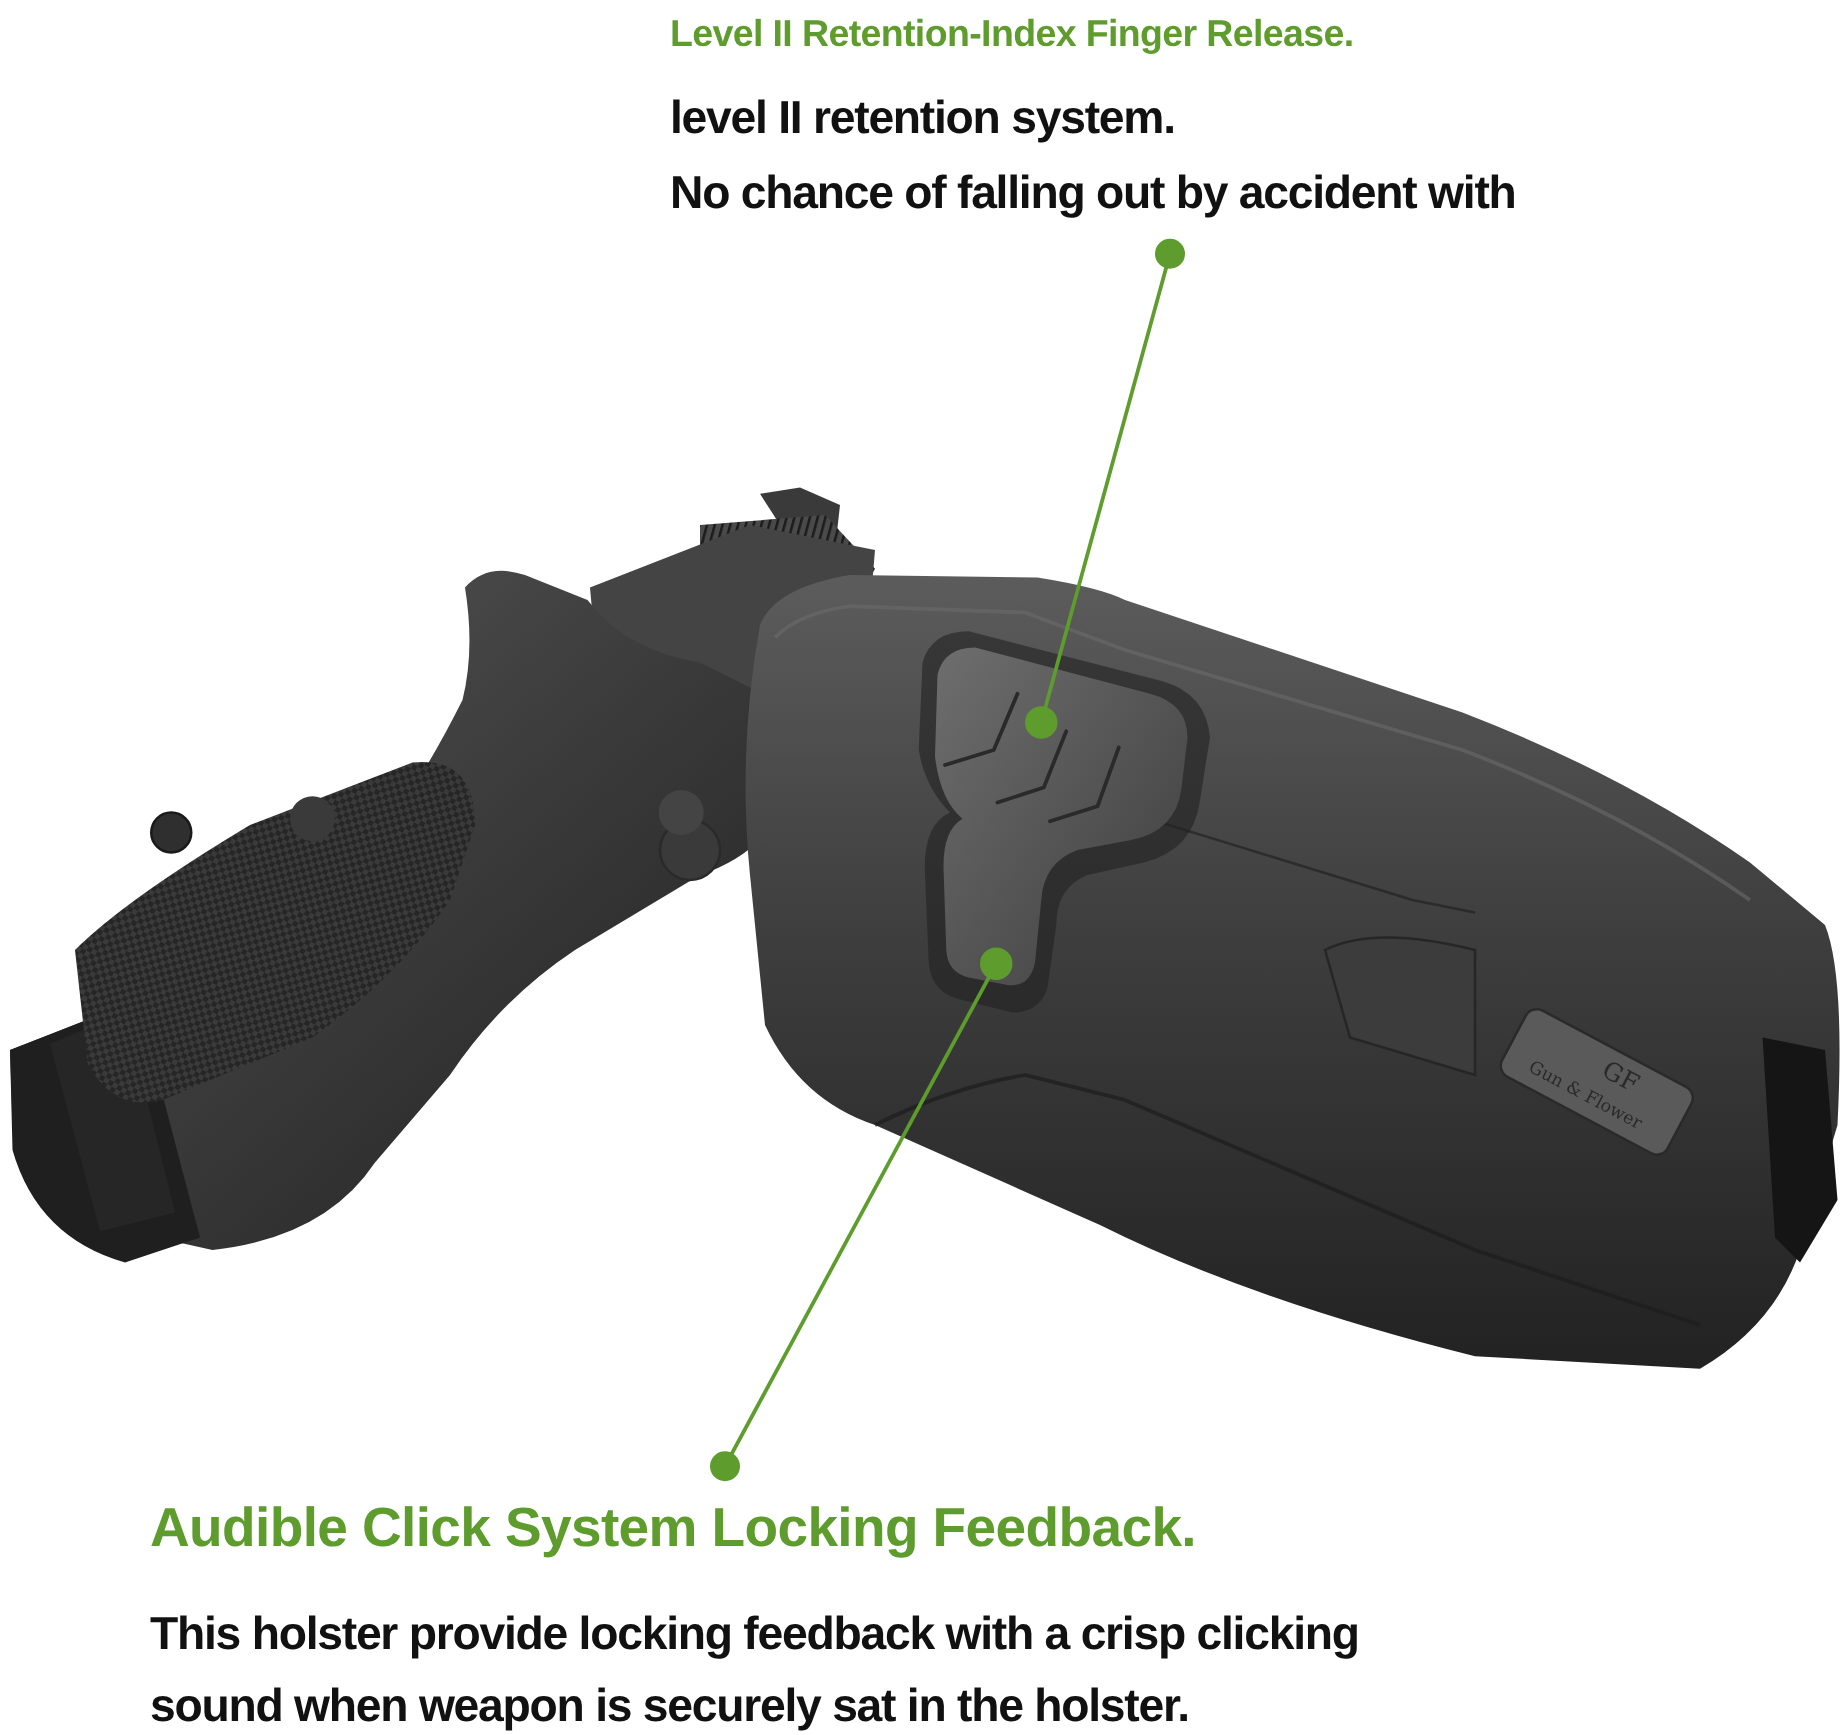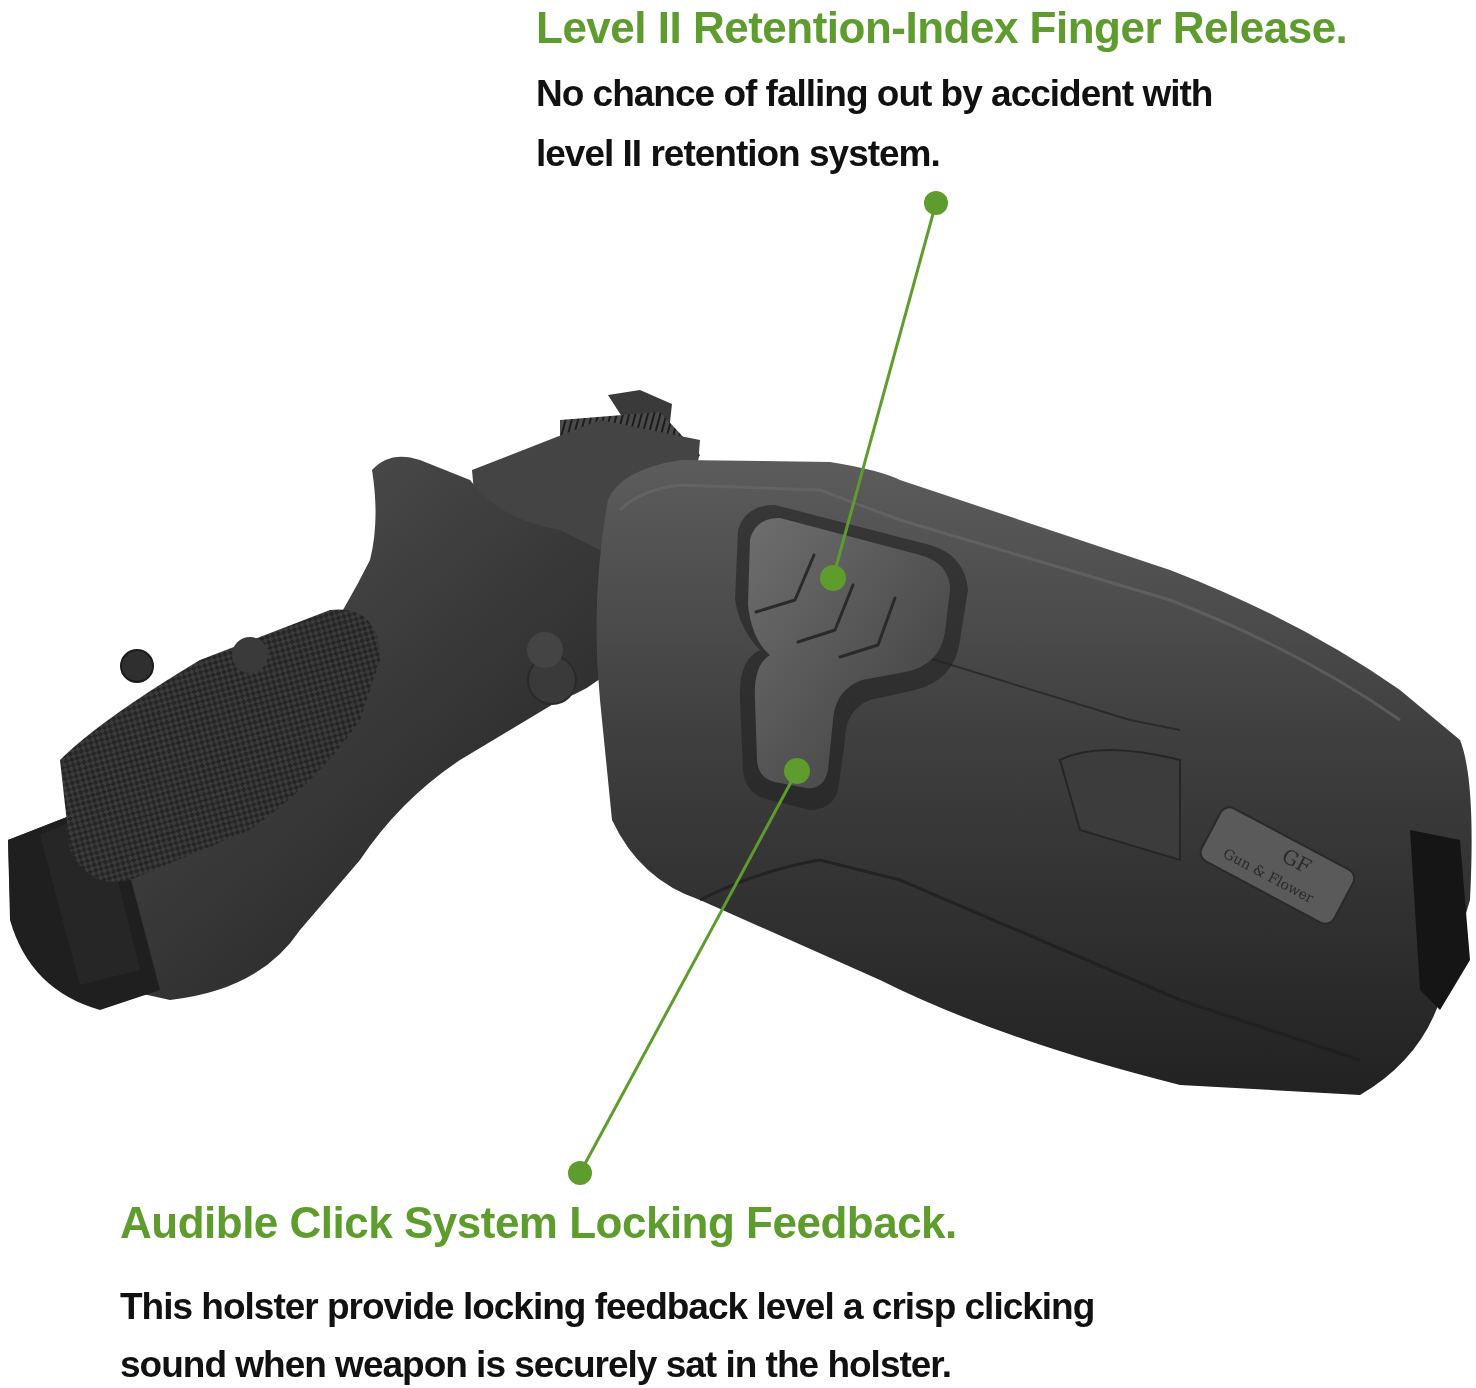--- a/index.html
+++ b/index.html
@@ -1,21 +1,21 @@
 <!DOCTYPE html>
 <html><head>
   <meta charset="utf-8">
   <style>
     html, body { margin: 0; padding: 0; background: #ffffff; }
     body { width: 1476px; height: 1388px; position: relative; overflow: hidden; font-family: "Liberation Sans", "DejaVu Sans", sans-serif; }
     .illustration { position: absolute; left: 0; top: 0; width: 1476px; height: 1388px; }
     .callout-title { position: absolute; color: #5e9c2e; font-weight: bold; letter-spacing: -0.5px; white-space: nowrap; }
     .callout-body { position: absolute; color: #111111; font-weight: bold; letter-spacing: -1px; }
     .callout-body span { display: block; white-space: nowrap; }
-    #top-title { left: 536px; top: 2px; font-size: 44px; line-height: 52px; }
+    #top-title { left: 536px; top: 2px; font-size: 30px; line-height: 52px; }
     #top-body { left: 536px; top: 64px; font-size: 37px; line-height: 60px; }
     #bottom-title { left: 120px; top: 1197px; font-size: 44px; line-height: 52px; }
     #bottom-body { left: 120px; top: 1278px; font-size: 37px; line-height: 58px; }
     .engraving { font-family: "DejaVu Serif", serif; fill: #2a2a2a; }
   </style>
 </head>
 <body>
 
 <svg class="illustration" viewBox="0 0 1476 1388" xmlns="http://www.w3.org/2000/svg">
   <defs>
@@ -93,21 +93,21 @@
   </g>
   <g>
     <line x1="580" y1="1173" x2="797" y2="771" stroke="#5e9c2e" stroke-width="3"></line>
     <circle cx="580" cy="1173" r="12" fill="#5e9c2e"></circle>
     <circle cx="797" cy="771" r="13" fill="#5e9c2e"></circle>
   </g>
 </svg>
 
 <div class="callout-title" id="top-title">Level II Retention-Index Finger Release.</div>
 <div class="callout-body" id="top-body">
+  <span>level II retention system.</span>
   <span>No chance of falling out by accident with</span>
-  <span>level II retention system.</span>
 </div>
 
 <div class="callout-title" id="bottom-title">Audible Click System Locking Feedback.</div>
 <div class="callout-body" id="bottom-body">
-  <span>This holster provide locking feedback level a crisp clicking</span>
+  <span>This holster provide locking feedback with a crisp clicking</span>
   <span>sound when weapon is securely sat in the holster.</span>
 </div>
 
 </body></html>

